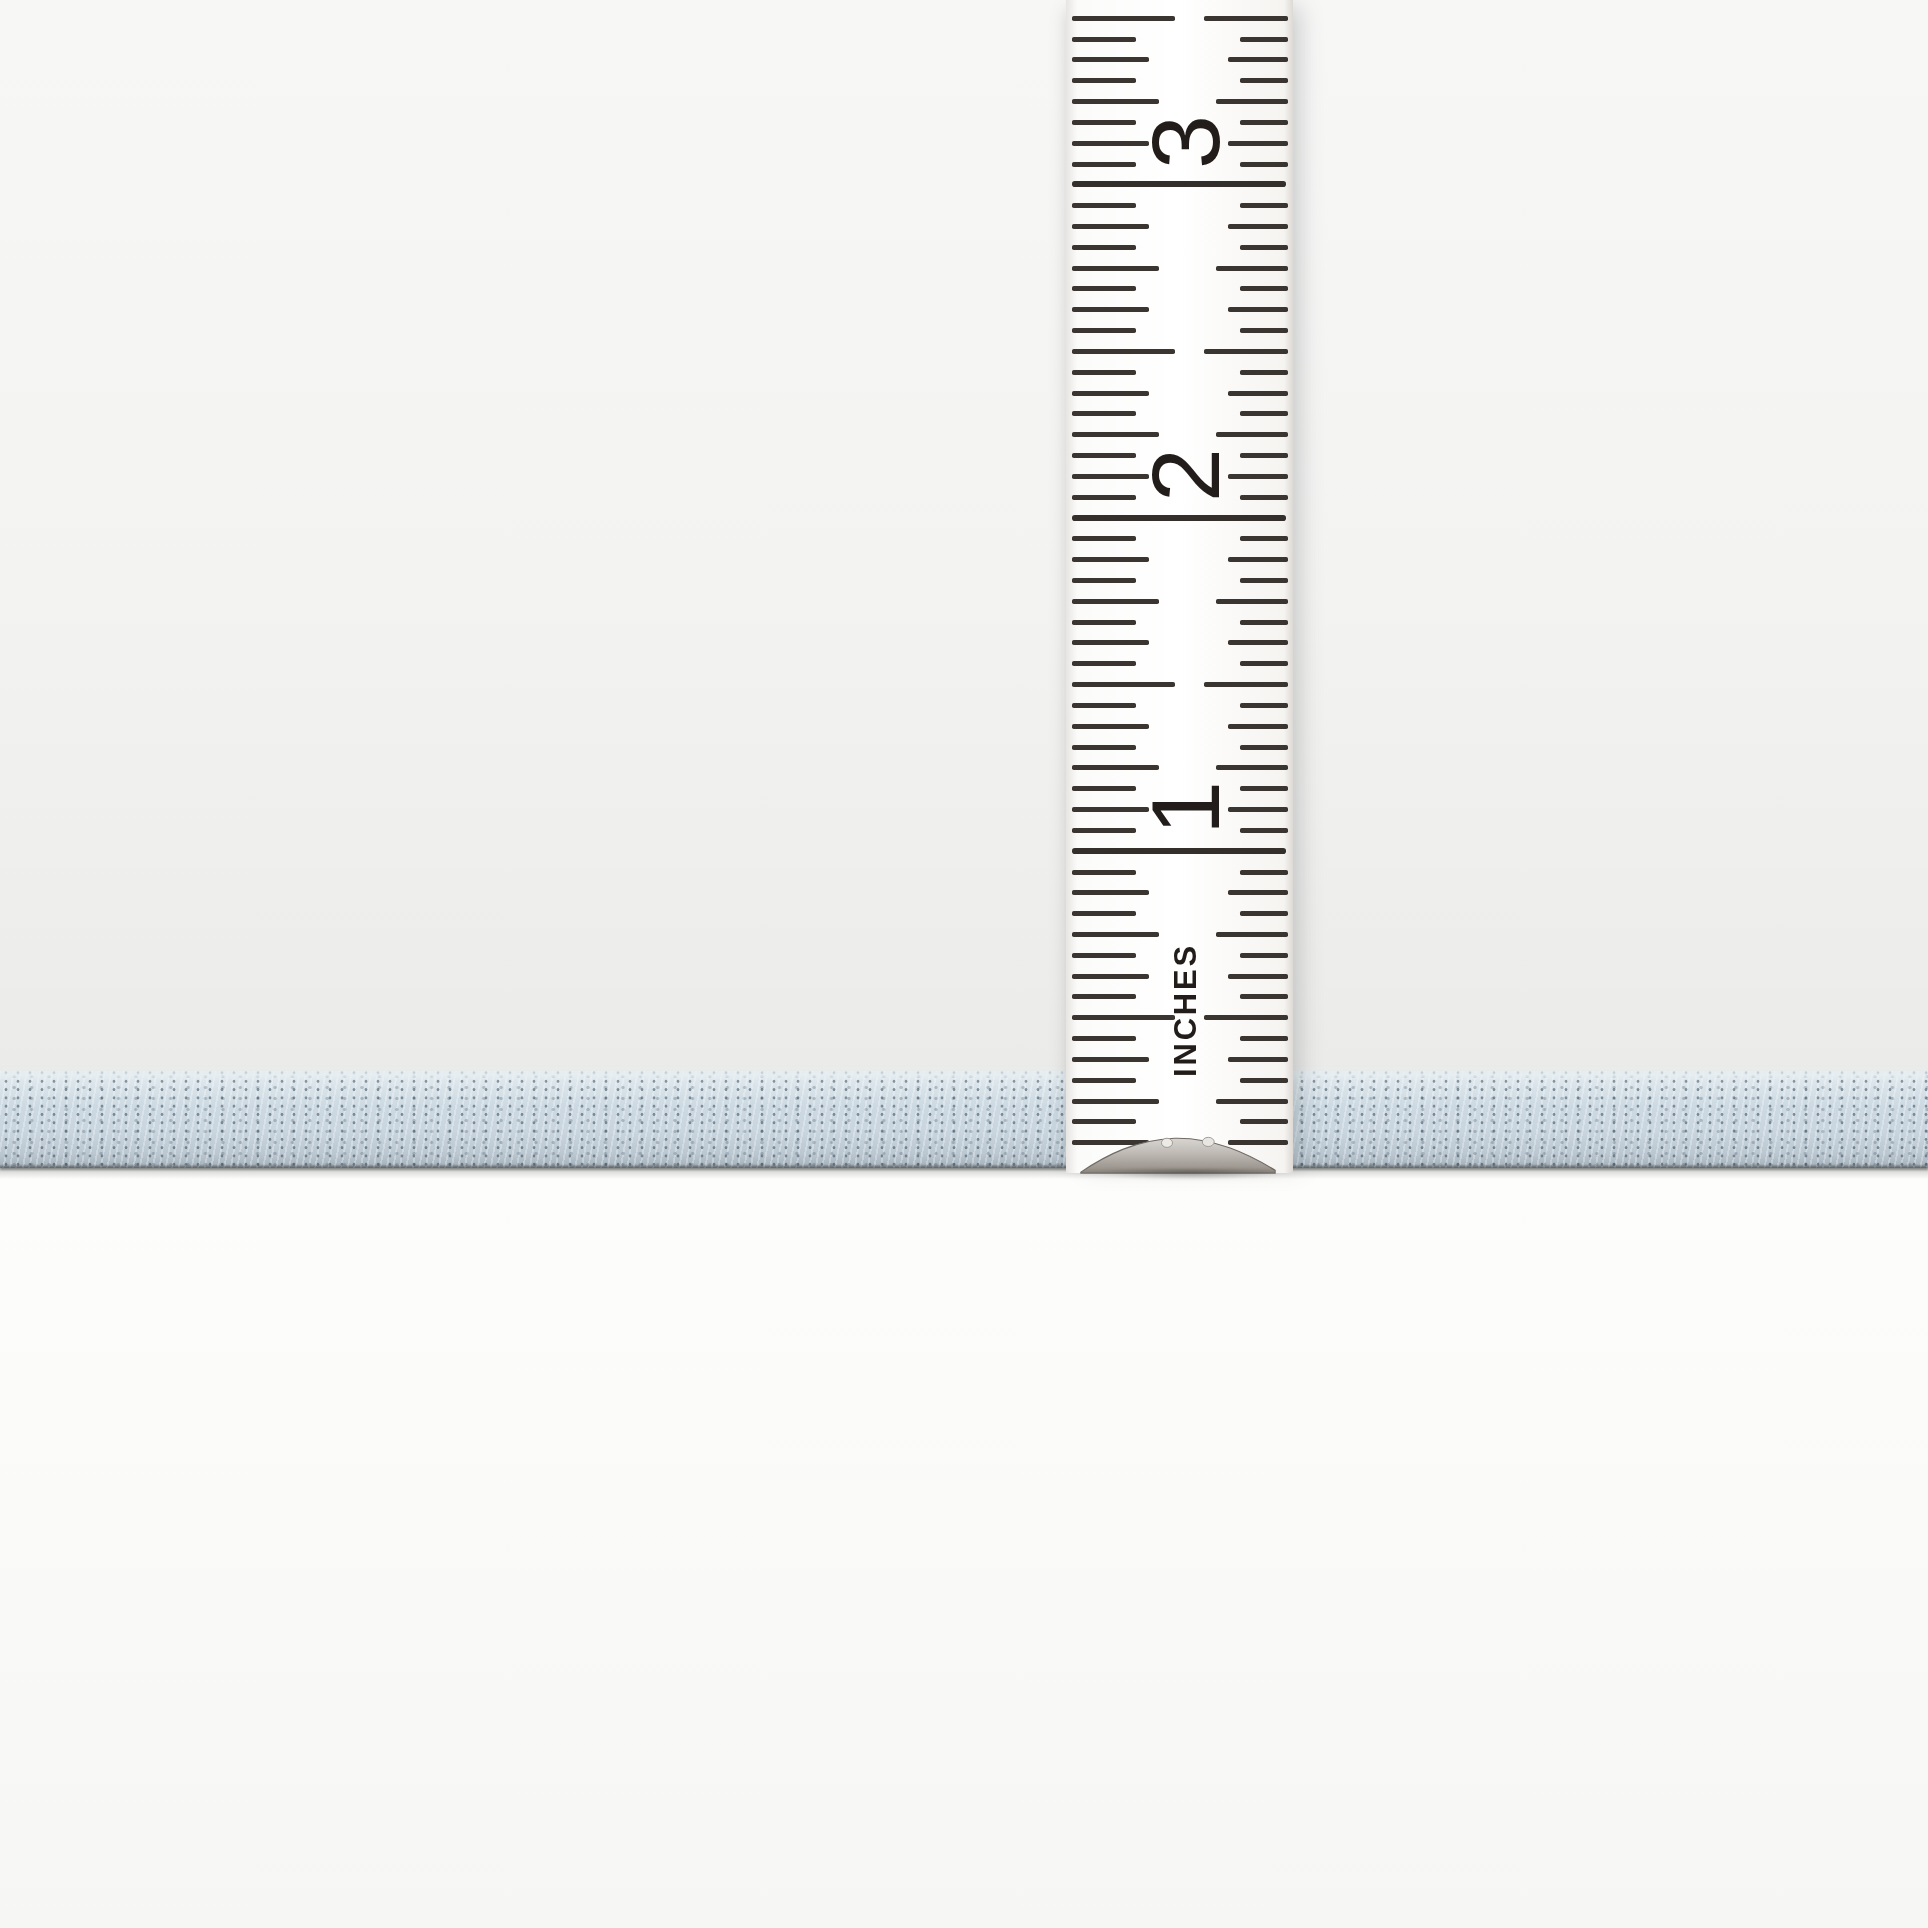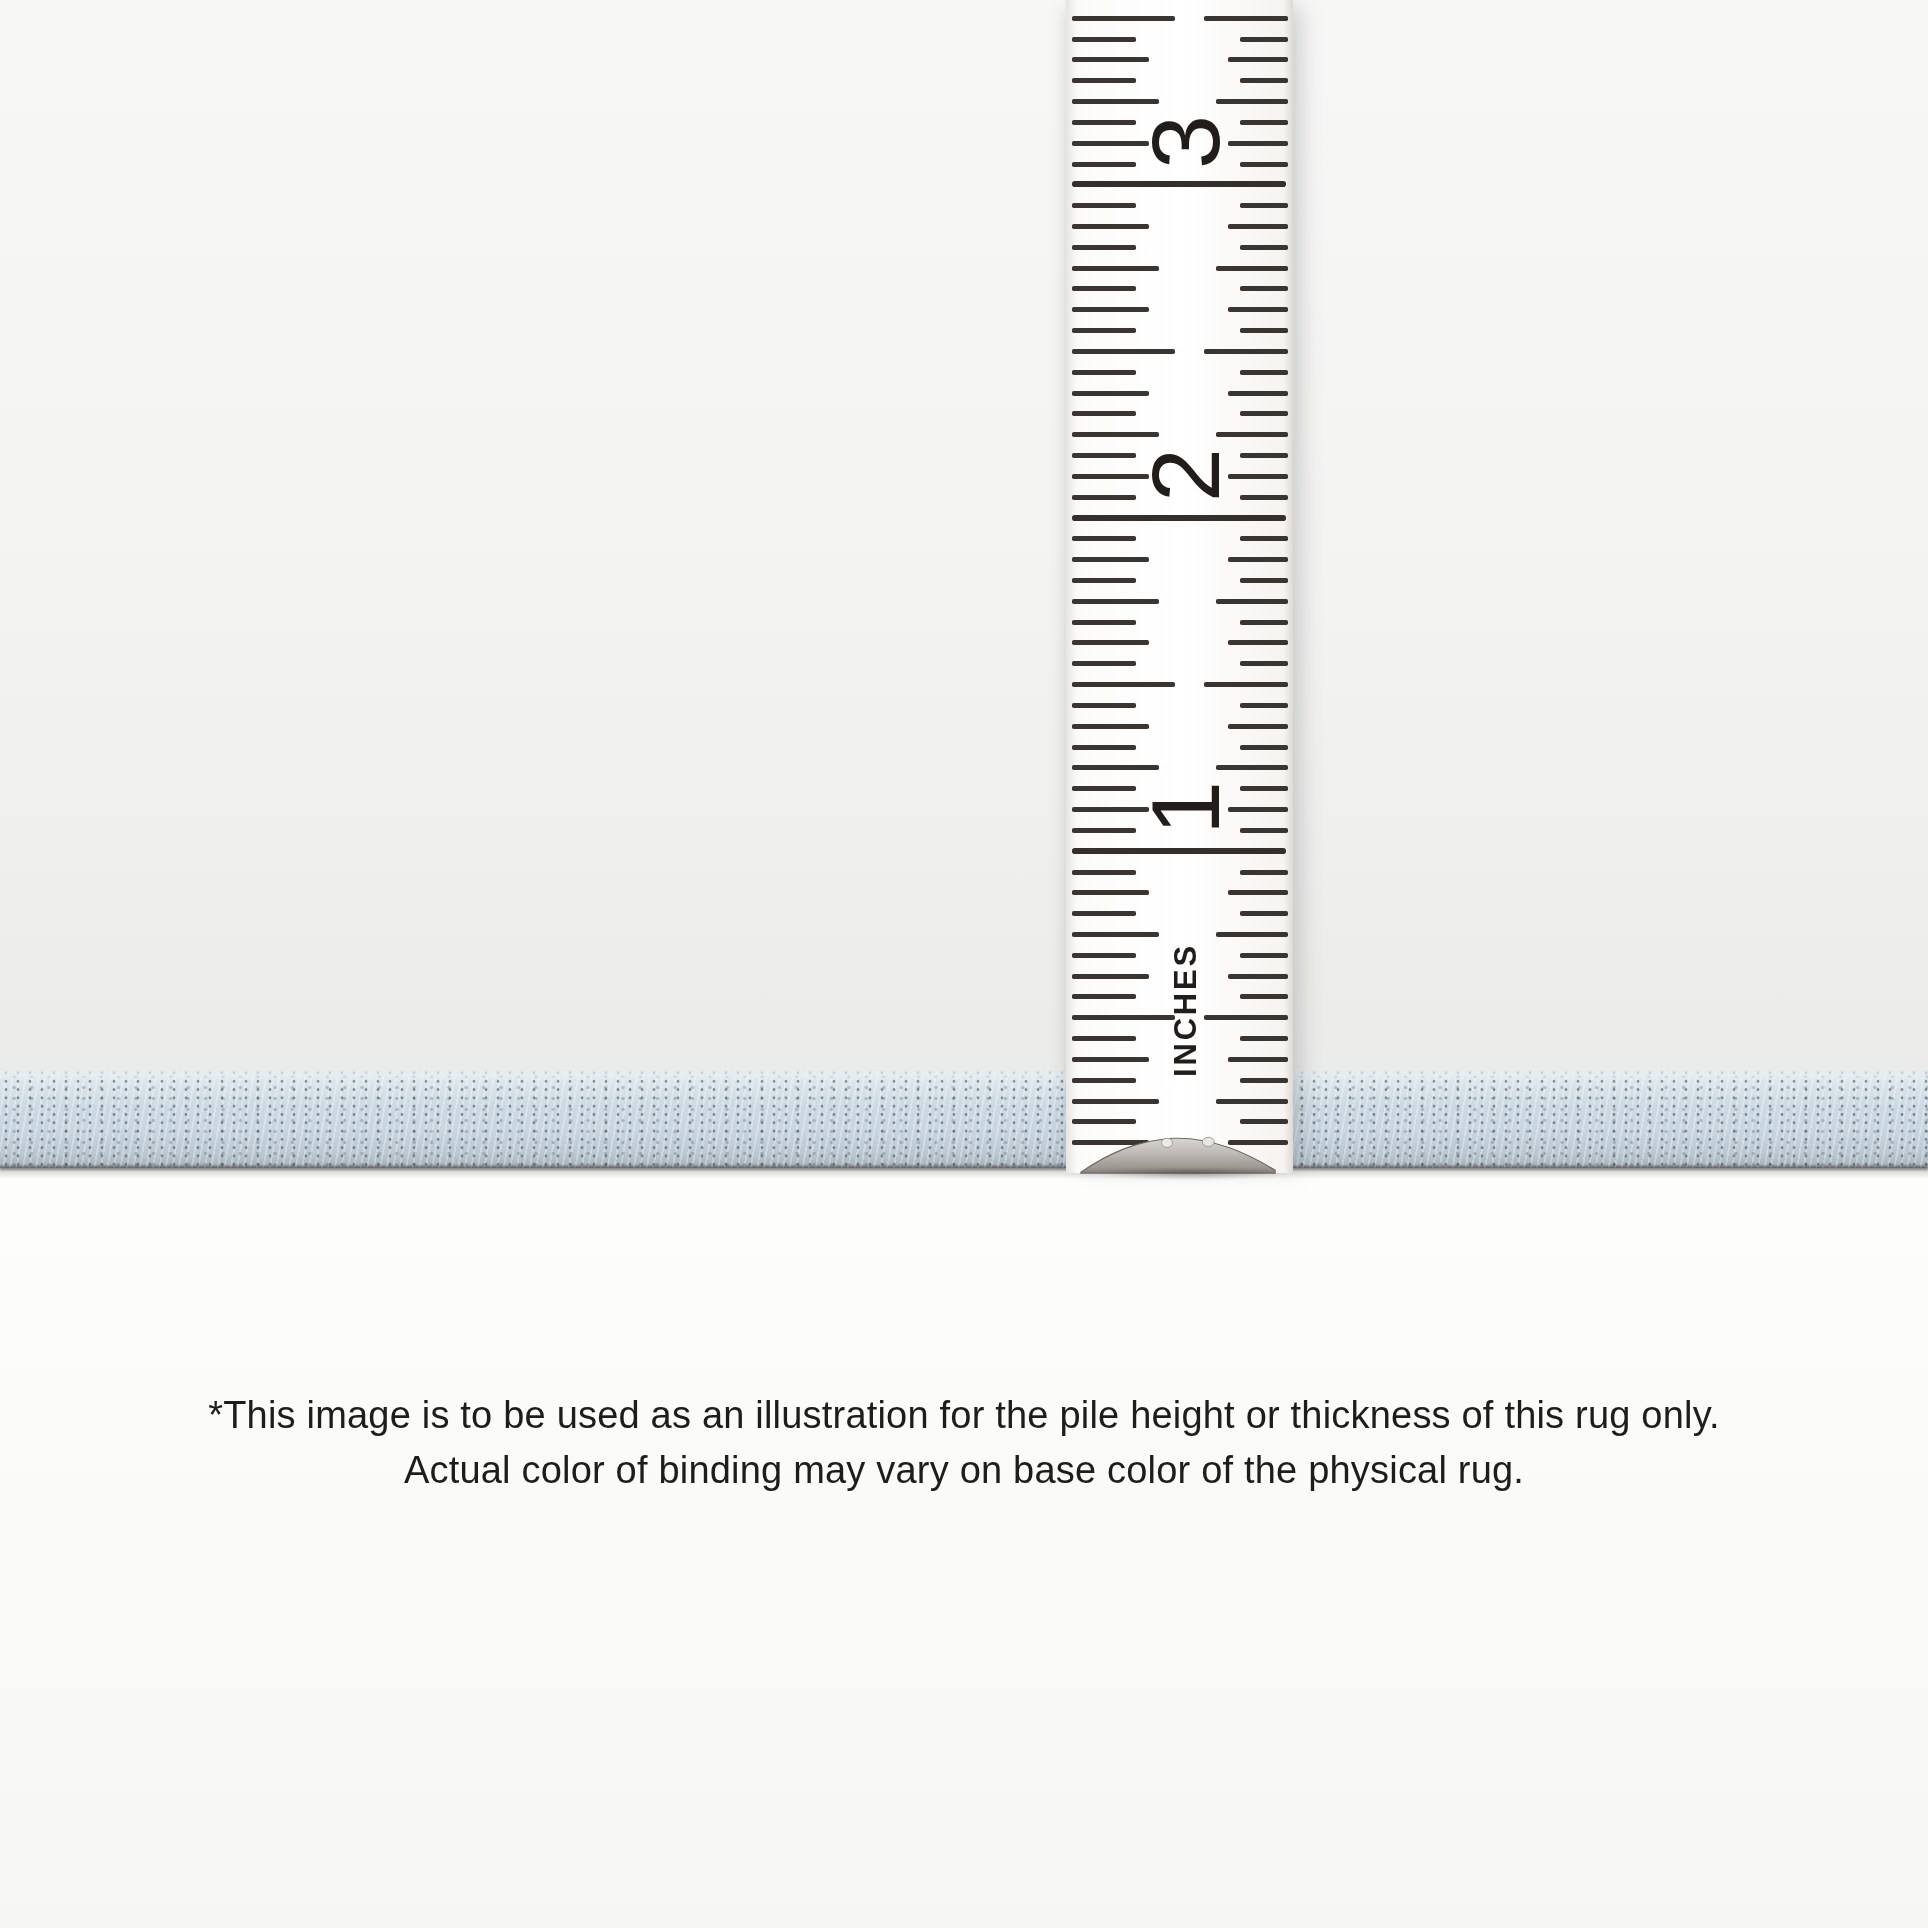--- a/index.html
+++ b/index.html
@@ -207,19 +207,15 @@
           <stop offset="1" stop-color="#87817a"></stop>
         </linearGradient>
       </defs>
       <path d="M2,47 C30,28 62,12 104,10 C148,9 186,28 214,45 L214,48 L2,48 Z" fill="url(#metal)" stroke="#6f6a64" stroke-width="1.2"></path>
       <ellipse cx="96" cy="15" rx="6" ry="5" fill="#eceae7" stroke="#9a958f" stroke-width="1"></ellipse>
       <ellipse cx="141" cy="14" rx="6.5" ry="5" fill="#e8e6e3" stroke="#9a958f" stroke-width="1"></ellipse>
     </svg>
   </div>
   <div class="hook-shadow"></div>
 
-  <div class="caption">
-    <p>*This image is to be used as an illustration for the pile height or thickness of this rug only.</p>
-    <p>Actual color of binding may vary on base color of the physical rug.</p>
-  </div>
 
 </div>
 
 
 </body></html>

